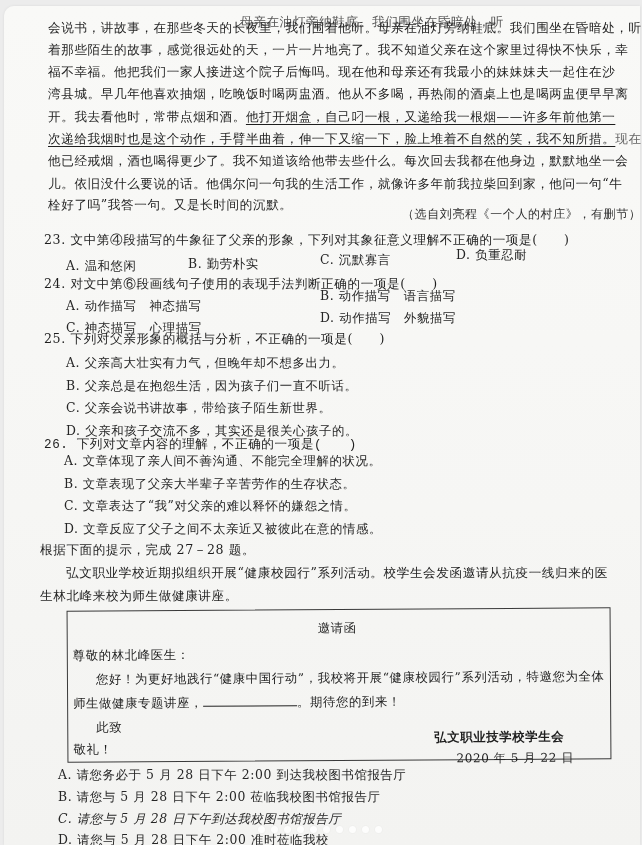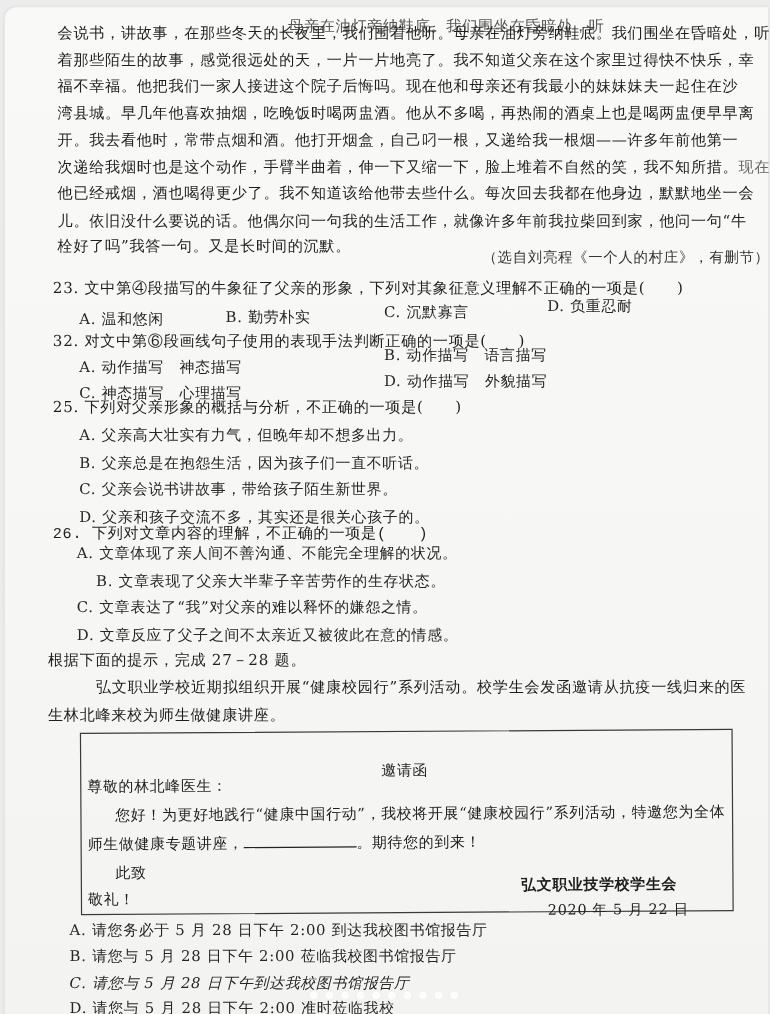--- a/index.html
+++ b/index.html
@@ -12,21 +12,21 @@
   .page {
     position: absolute; left: 4px; top: 6px; width: 636px; height: 839px;
     background: linear-gradient(180deg, #f9f9f7 0%, #f6f6f4 60%, #f3f3f1 100%);
     border-radius: 10px 0 0 0;
     box-shadow: 0 0 3px rgba(0,0,0,0.08);
   }
   .line {
     position: absolute; white-space: nowrap;
     font-size: 12.6px; line-height: 16px; letter-spacing: 0.6px;
   }
-  .ul { text-underline-offset: 3px; text-decoration-thickness: 1px; }
+  .ul { text-decoration: underline; text-underline-offset: 3px; text-decoration-thickness: 1px; }
   .src { font-size: 12px; color: #333; }
   .q { font-size: 12.6px; text-align: center; }
   .opt { font-size: 12.4px; color: #262626; }
   .letter-box {
     position: absolute; left: 63px; top: 603px; width: 542px; height: 150px;
     border: 1.3px solid #3a3a3a; border-top-width: 1.6px;
     transform: rotate(-0.35deg);
   }
   .letter-box .line { font-size: 12.4px; }
   .blank {
@@ -55,45 +55,45 @@
   <div class="line" style="left:44px; top:170px;">儿。依旧没什么要说的话。他偶尔问一句我的生活工作，就像许多年前我拉柴回到家，他问一句“牛</div>
   <div class="line" style="left:44px; top:191px;">栓好了吗”我答一句。又是长时间的沉默。</div>
   <div class="line src" style="left:398px; top:200px;">（选自刘亮程《一个人的村庄》，有删节）</div>
 
   <div class="line q" style="left:40px; top:226px;">23. 文中第④段描写的牛象征了父亲的形象，下列对其象征意义理解不正确的一项是(　　)</div>
   <div class="line opt" style="left:62px; top:252px;">A. 温和悠闲</div>
   <div class="line opt" style="left:184px; top:250px;text-align:right;">B. 勤劳朴实</div>
   <div class="line opt" style="left:316px; top:246px;">C. 沉默寡言</div>
   <div class="line opt" style="left:452px; top:241px;">D. 负重忍耐</div>
 
-  <div class="line q" style="left:40px; top:270px;">32. 对文中第⑥段画线句子使用的表现手法判断正确的一项是(　　)</div>
+  <div class="line q" style="left:40px; top:270px;">24. 对文中第⑥段画线句子使用的表现手法判断正确的一项是(　　)</div>
   <div class="line opt" style="left:62px; top:292px;">A. 动作描写　神态描写</div>
   <div class="line opt" style="left:316px; top:282px;">B. 动作描写　语言描写</div>
   <div class="line opt" style="left:62px; top:314px;">C. 神态描写　心理描写</div>
   <div class="line opt" style="left:316px; top:304px;">D. 动作描写　外貌描写</div>
 
   <div class="line q" style="left:40px; top:325px;">25. 下列对父亲形象的概括与分析，不正确的一项是(　　)</div>
   <div class="line opt" style="left:62px; top:349px;">A. 父亲高大壮实有力气，但晚年却不想多出力。</div>
   <div class="line opt" style="left:62px; top:372px;">B. 父亲总是在抱怨生活，因为孩子们一直不听话。</div>
   <div class="line opt" style="left:62px; top:394px;">C. 父亲会说书讲故事，带给孩子陌生新世界。</div>
   <div class="line opt" style="left:62px; top:417px;">D. 父亲和孩子交流不多，其实还是很关心孩子的。</div>
 
   <div class="line q" style="left:40px; top:431px;font-family:Liberation Mono, monospace;">26. 下列对文章内容的理解，不正确的一项是(　　)</div>
   <div class="line opt" style="left:60px; top:447px;">A. 文章体现了亲人间不善沟通、不能完全理解的状况。</div>
-  <div class="line opt" style="left:76px; top:470px;">B. 文章表现了父亲大半辈子辛苦劳作的生存状态。</div>
+  <div class="line opt" style="left:60px; top:470px;">B. 文章表现了父亲大半辈子辛苦劳作的生存状态。</div>
   <div class="line opt" style="left:60px; top:492px;">C. 文章表达了“我”对父亲的难以释怀的嫌怨之情。</div>
   <div class="line opt" style="left:60px; top:515px;">D. 文章反应了父子之间不太亲近又被彼此在意的情感。</div>
 
   <div class="line q" style="left:36px; top:536px;">根据下面的提示，完成 27－28 题。</div>
-  <div class="line" style="left:76px; top:559px;">弘文职业学校近期拟组织开展“健康校园行”系列活动。校学生会发函邀请从抗疫一线归来的医</div>
+  <div class="line" style="left:62px; top:559px;">弘文职业学校近期拟组织开展“健康校园行”系列活动。校学生会发函邀请从抗疫一线归来的医</div>
   <div class="line" style="left:36px; top:582px;">生林北峰来校为师生做健康讲座。</div>
 
 
   <div class="letter-box">
-    <div class="line" style="left:250px; top:10px;margin-top:14px;">邀请函</div>
+    <div class="line" style="left:250px; top:10px;">邀请函</div>
     <div class="line" style="left:5px; top:36px;">尊敬的林北峰医生：</div>
     <div class="line" style="left:28px; top:60px;">您好！为更好地践行“健康中国行动”，我校将开展“健康校园行”系列活动，特邀您为全体</div>
     <div class="line" style="left:5px; top:84px;">
       <span>师生做健康专题讲座，</span><span class="blank"></span><span>。期待您的到来！</span>
     </div>
     <div class="line" style="left:28px; top:108px;">此致</div>
     <div class="line" style="left:5px; top:130px;">敬礼！</div>
     <div class="line" style="left:366px; top:120px;font-weight:bold;">弘文职业技学校学生会</div>
     <div class="line" style="left:388px; top:141px; font-size:12px;">2020 年 5 月 22 日</div>
   </div>

